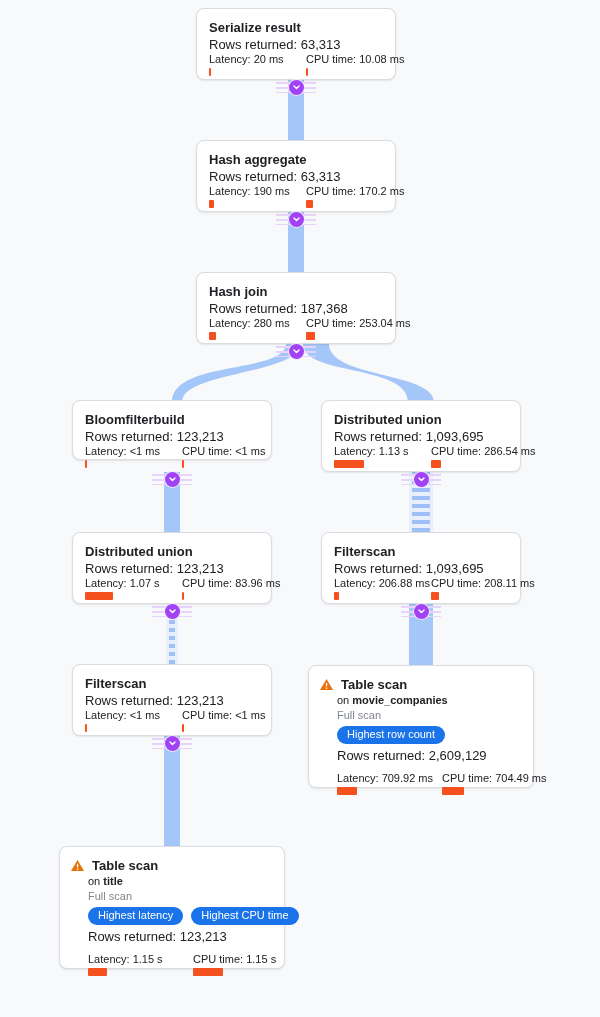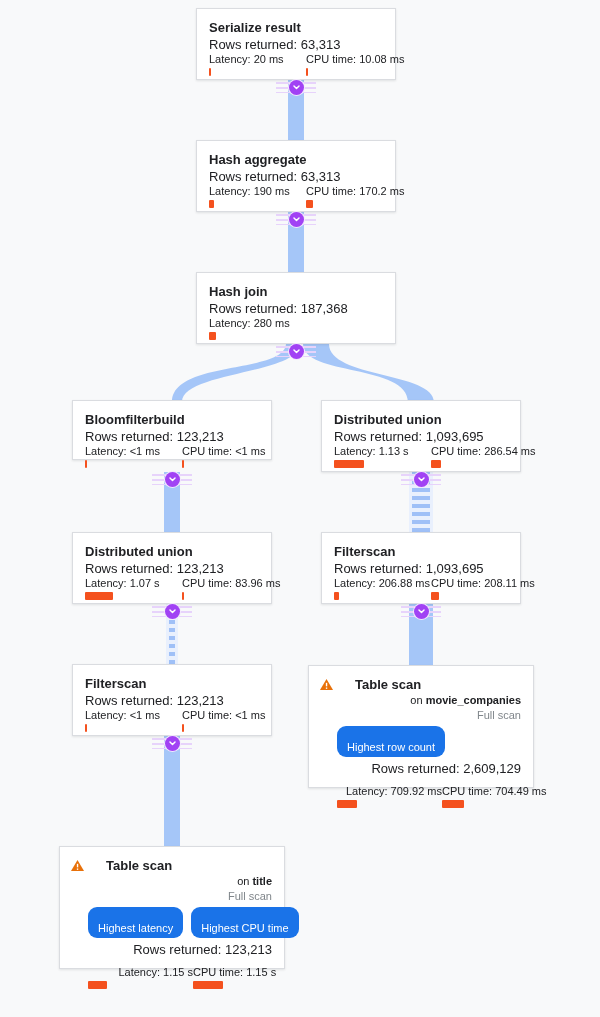--- a/index.html
+++ b/index.html
@@ -5,40 +5,40 @@
   html,body{margin:0;padding:0;}
   body{
     width:600px;height:1017px;position:relative;overflow:hidden;
     background:#f8f9fa;
     font-family:"Liberation Sans","DejaVu Sans",sans-serif;
     color:#202124;
   }
   .canvas{position:absolute;inset:0;}
   
   .card{
-    position:absolute;background:#fff;border:1px solid #dadce0;border-radius:0;
+    position:absolute;background:#fff;border:1px solid #dadce0;border-radius:8px;
     box-shadow:0 1px 2px rgba(60,64,67,.12);
     box-sizing:border-box;padding:10px 12px 8px 12px;
   }
   .card .title{font-size:13px;font-weight:bold;line-height:17px;}
   .card .rows{font-size:13px;line-height:15px;margin-top:1px;}
   .metrics{display:grid;grid-template-columns:97px auto;}
   .metric .mlabel{font-size:11px;line-height:14px;white-space:nowrap;}
   .metric .bar{height:8px;margin-top:2px;background:#f4511e;border-radius:1px;}
   
   .card.tscan{padding:10px 12px 10px 10px;}
-  .tscan .hdr{display:flex;align-items:center;gap:21px;}
-  .tscan .body{margin-left:18px;text-align:right;}
+  .tscan .hdr{display:flex;align-items:center;gap:7px;}
+  .tscan .body{margin-left:18px;}
   .tscan .online{font-size:11px;line-height:15px;}
   .tscan .online b{font-weight:bold;}
   .tscan .scantype{font-size:11px;line-height:15px;color:#80868b;}
   .badges{display:flex;gap:8px;margin:3px 0 4px 0;}
   .pill{
     background:#1a73e8;color:#fff;font-size:11px;line-height:13px;
-    padding:15px 10px 3px 10px;border-radius:9px;white-space:nowrap;
+    padding:2px 10px 3px 10px;border-radius:9px;white-space:nowrap;
   }
   .tscan .metrics{grid-template-columns:105px auto;margin-top:8px;}
   
   .conn{position:absolute;background:#a5c6f8;}
   .conn.striped{
     background:repeating-linear-gradient(180deg,#9fc0f7 0 4px,#e9f0fd 4px 8px);
     border-left:3px solid #e9f0fd;border-right:3px solid #e9f0fd;
     box-sizing:border-box;
   }
   .split-svg{position:absolute;left:60px;top:344px;}
@@ -104,20 +104,24 @@
     </div>
   </div>
 
   <div class="card" style="left:196px;top:272px;width:200px;height:72px;">
     <div class="title">Hash join</div>
     <div class="rows">Rows returned: 187,368</div>
     <div class="metrics">
       <div class="metric">
           <div class="mlabel">Latency: 280 ms</div>
           <div class="bar" style="width:7px;"></div>
+        </div>
+      <div class="metric">
+          <div class="mlabel">CPU time: 253.04 ms</div>
+          <div class="bar" style="width:9px;"></div>
         </div>
     </div>
   </div>
 
   <div class="card" style="left:72px;top:400px;width:200px;height:60px;">
     <div class="title">Bloomfilterbuild</div>
     <div class="rows">Rows returned: 123,213</div>
     <div class="metrics">
       <div class="metric">
           <div class="mlabel">Latency: &lt;1 ms</div>

